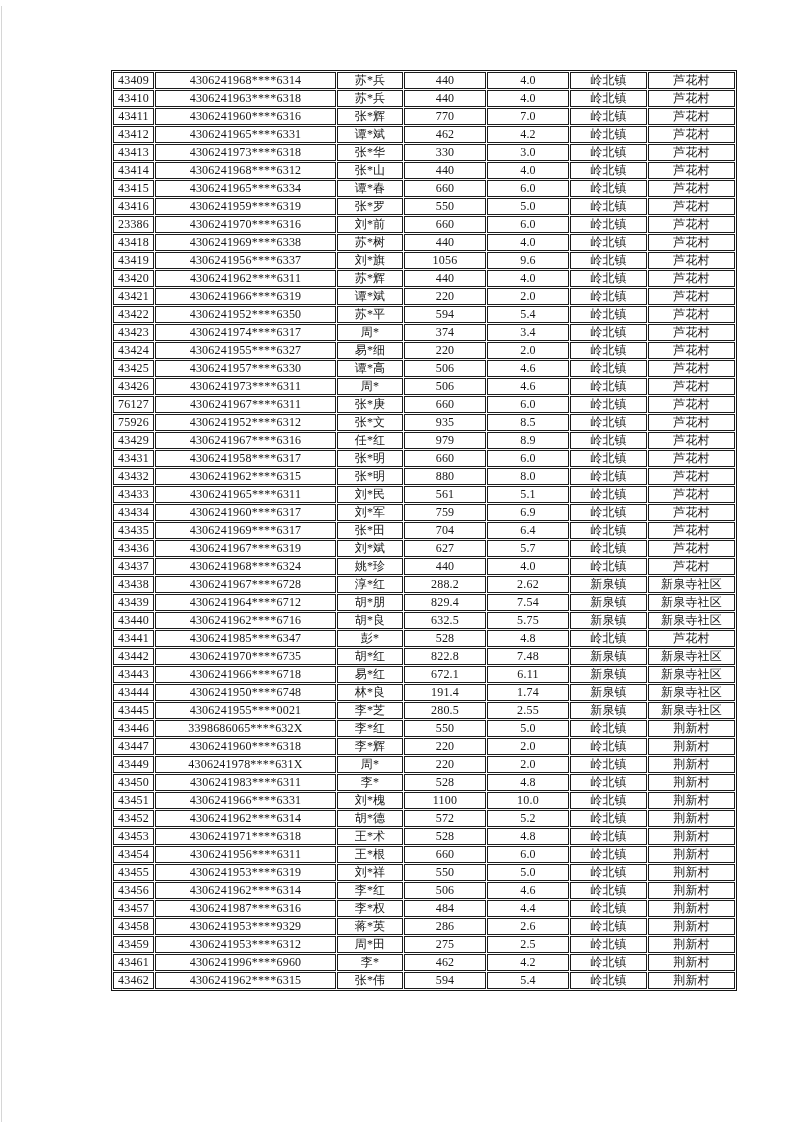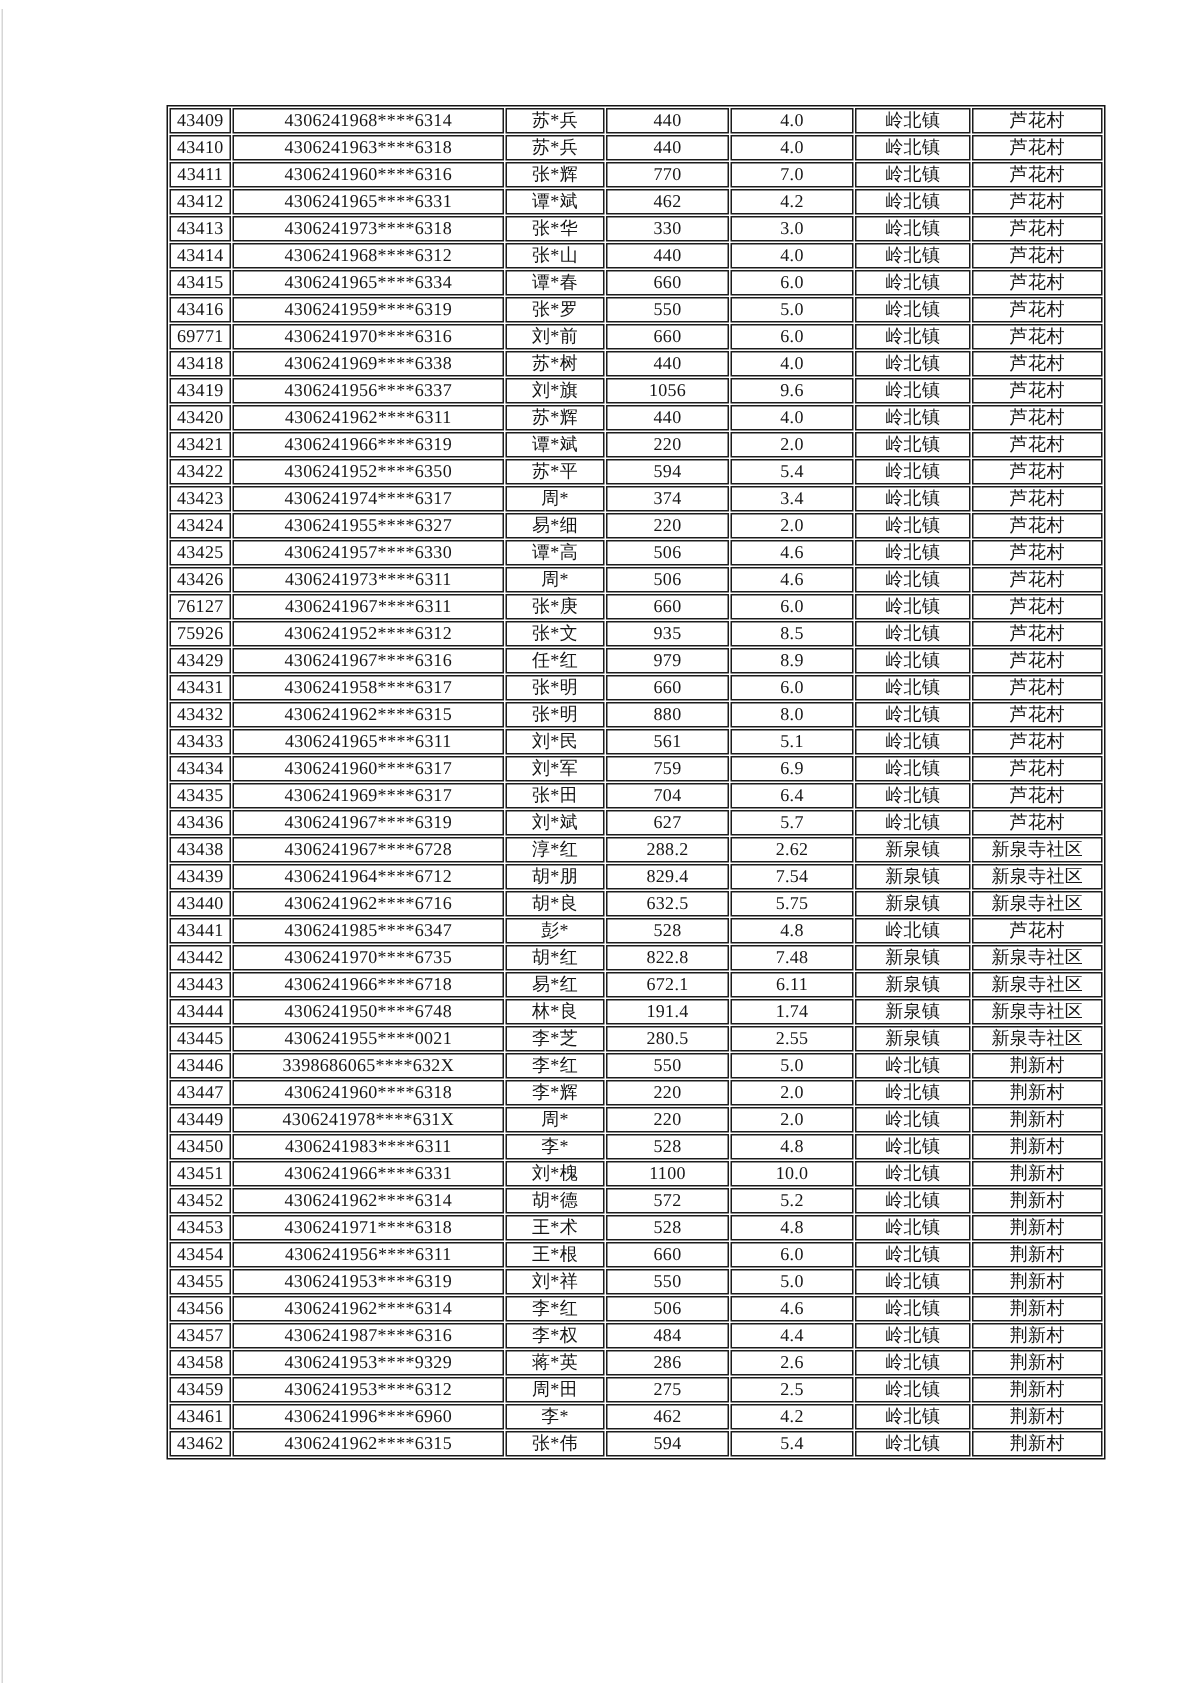--- a/index.html
+++ b/index.html
@@ -138,21 +138,21 @@
         <tr>
           <td>43416</td>
           <td>4306241959****6319</td>
           <td>张*罗</td>
           <td>550</td>
           <td>5.0</td>
           <td>岭北镇</td>
           <td>芦花村</td>
         </tr>
         <tr>
-          <td>69771</td>
+          <td>23386</td>
           <td>4306241970****6316</td>
           <td>刘*前</td>
           <td>660</td>
           <td>6.0</td>
           <td>岭北镇</td>
           <td>芦花村</td>
         </tr>
         <tr>
           <td>43418</td>
           <td>4306241969****6338</td>
@@ -309,20 +309,29 @@
         <tr>
           <td>43436</td>
           <td>4306241967****6319</td>
           <td>刘*斌</td>
           <td>627</td>
           <td>5.7</td>
           <td>岭北镇</td>
           <td>芦花村</td>
         </tr>
         <tr>
+          <td>43437</td>
+          <td>4306241968****6324</td>
+          <td>姚*珍</td>
+          <td>440</td>
+          <td>4.0</td>
+          <td>岭北镇</td>
+          <td>芦花村</td>
+        </tr>
+        <tr>
           <td>43438</td>
           <td>4306241967****6728</td>
           <td>淳*红</td>
           <td>288.2</td>
           <td>2.62</td>
           <td>新泉镇</td>
           <td>新泉寺社区</td>
         </tr>
         <tr>
           <td>43439</td>

